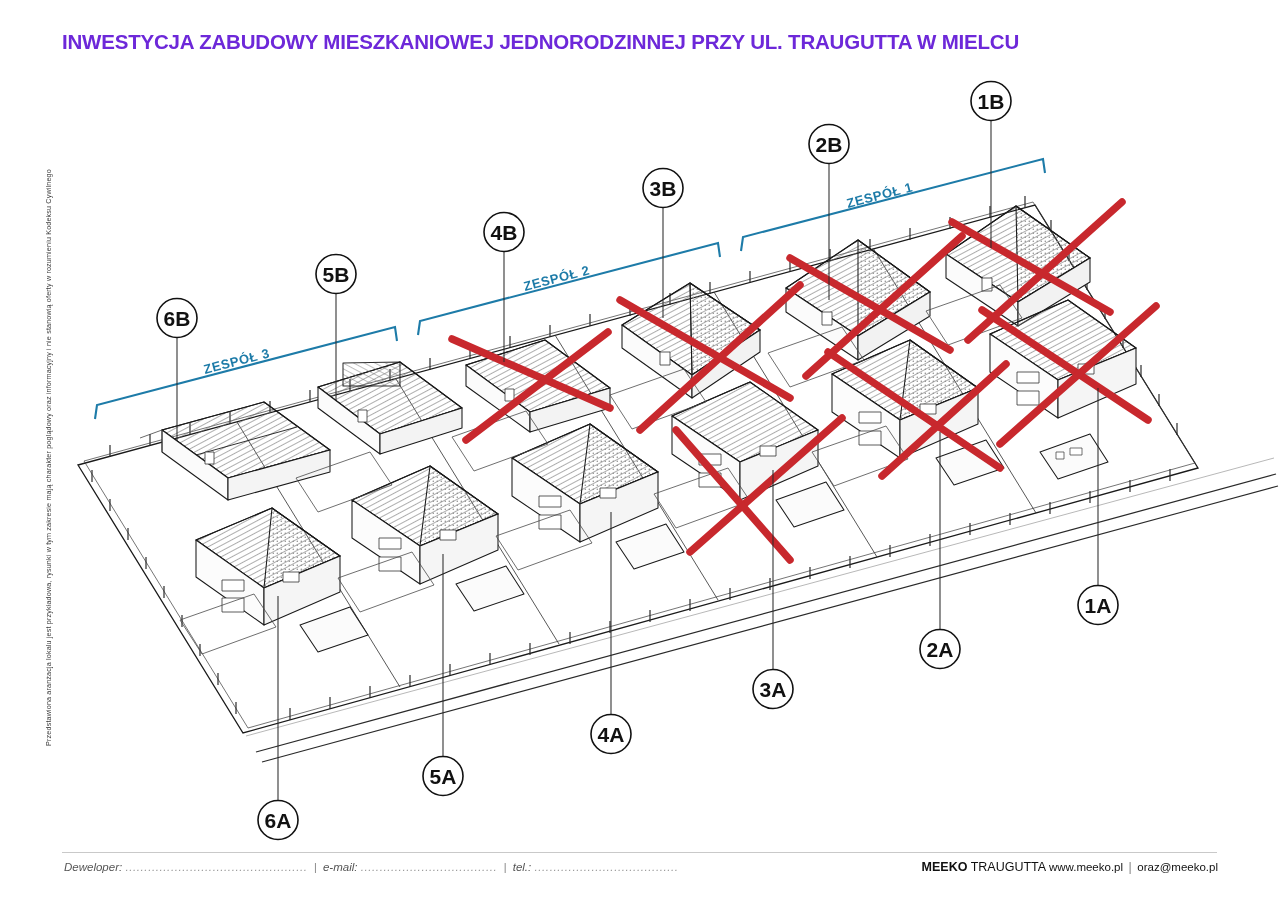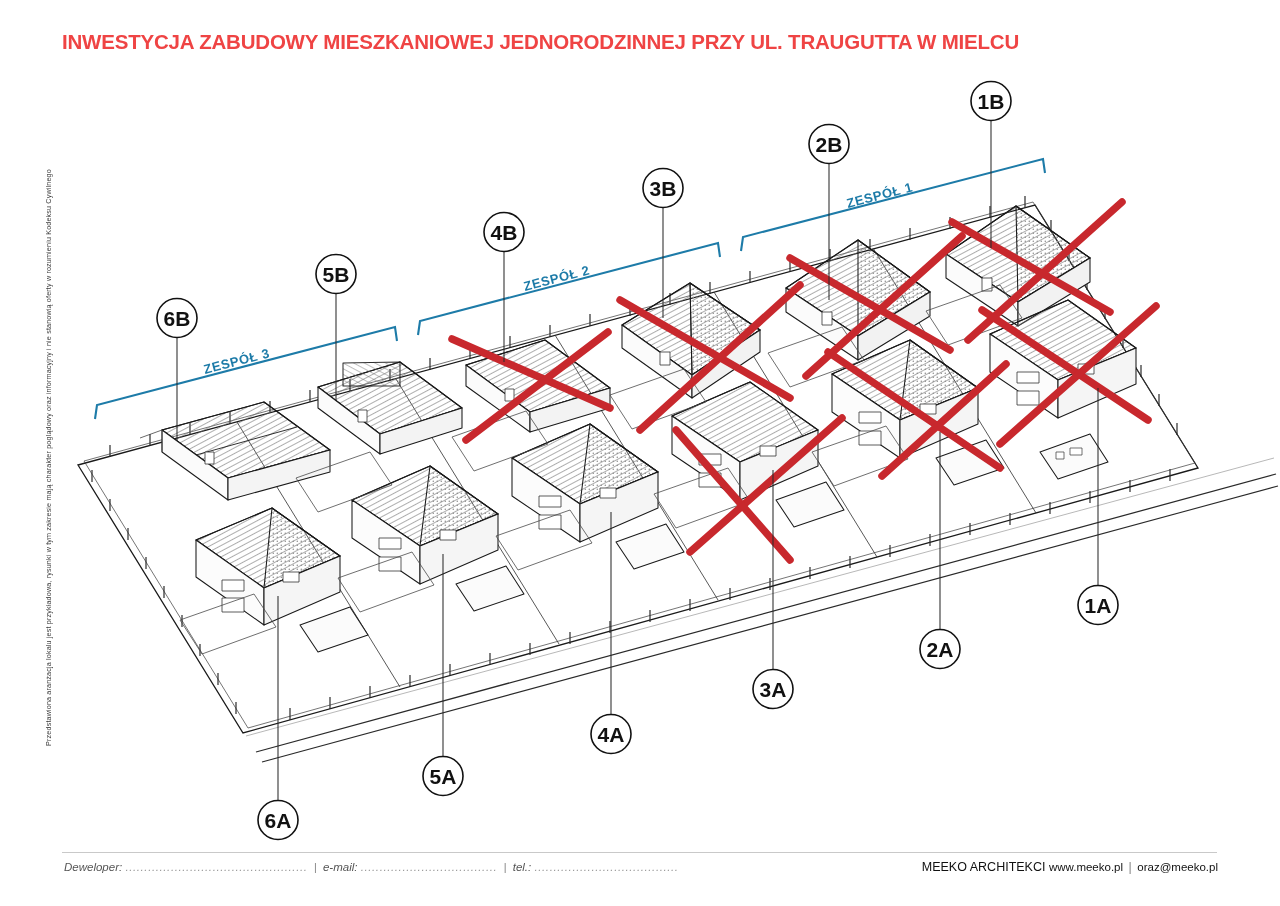--- a/index.html
+++ b/index.html
@@ -1,33 +1,33 @@
 <!DOCTYPE html>
 <html><head>
 <meta charset="utf-8">
 <style>
   html,body{margin:0;padding:0;background:#ffffff;}
   body{width:1280px;height:906px;position:relative;overflow:hidden;
        font-family:"Liberation Sans",sans-serif;color:#111;}
   #page{position:absolute;inset:0;background:#fff;}
 
   .title{position:absolute;left:62px;top:30px;font-size:20.5px;font-weight:bold;
-         letter-spacing:-0.2px;white-space:nowrap;color:#ef4444;text-align:right;}
+         letter-spacing:-0.2px;white-space:nowrap;color:#6d28d9;text-align:right;}
 
   .sidenote{position:absolute;left:-262px;top:453px;width:620px;
             transform:rotate(-90deg);transform-origin:center center;
             font-size:7.2px;color:#3b3b3b;letter-spacing:.15px;white-space:nowrap;
             text-align:center;}
 
   .footer-rule{position:absolute;left:62px;top:852px;width:1155px;height:1px;background:#c9c9c9;}
   .footer-left{position:absolute;left:64px;top:861px;font-size:11.5px;color:#555;white-space:nowrap;font-style:italic;}
   .footer-left .dots{letter-spacing:.6px;color:#9a9a9a;}
   .footer-left .sep{color:#888;margin:0 3px;}
   .footer-right{position:absolute;right:62px;top:860px;font-size:12.5px;white-space:nowrap;color:#111;}
-  .footer-right b{font-weight:normal;}
+  .footer-right b{font-weight:bold;}
   .footer-right .thin{font-weight:normal;}
   .footer-right .www{font-size:11.5px;margin-top:30px;}
   .footer-right .bar{color:#888;margin:0 2px;}
 
   svg#plan{position:absolute;left:0;top:0;width:1280px;height:906px;}
   .lbl-txt{font-family:"Liberation Sans",sans-serif;font-weight:bold;font-size:21px;fill:#111;}
   .zesp-txt{font-family:"Liberation Sans",sans-serif;font-weight:bold;font-size:13px;fill:#1d7ba8;letter-spacing:.6px;}
 </style>
 </head>
 <body>
@@ -422,19 +422,19 @@
     <span class="sep">|</span>
     <span>e-mail:</span>
     <span class="dots">....................................</span>
     <span class="sep">|</span>
     <span>tel.:</span>
     <span class="dots">......................................</span>
   </div>
 
   <div class="footer-right">
     <b>MEEKO</b>
-    <span class="thin">ARCHITEKCI</span>
+    <span class="thin">TRAUGUTTA</span>
     <span class="www">www.meeko.pl</span>
     <span class="bar">|</span>
     <span class="www">oraz@meeko.pl</span>
   </div>
 
 </div>
 
 </body></html>

